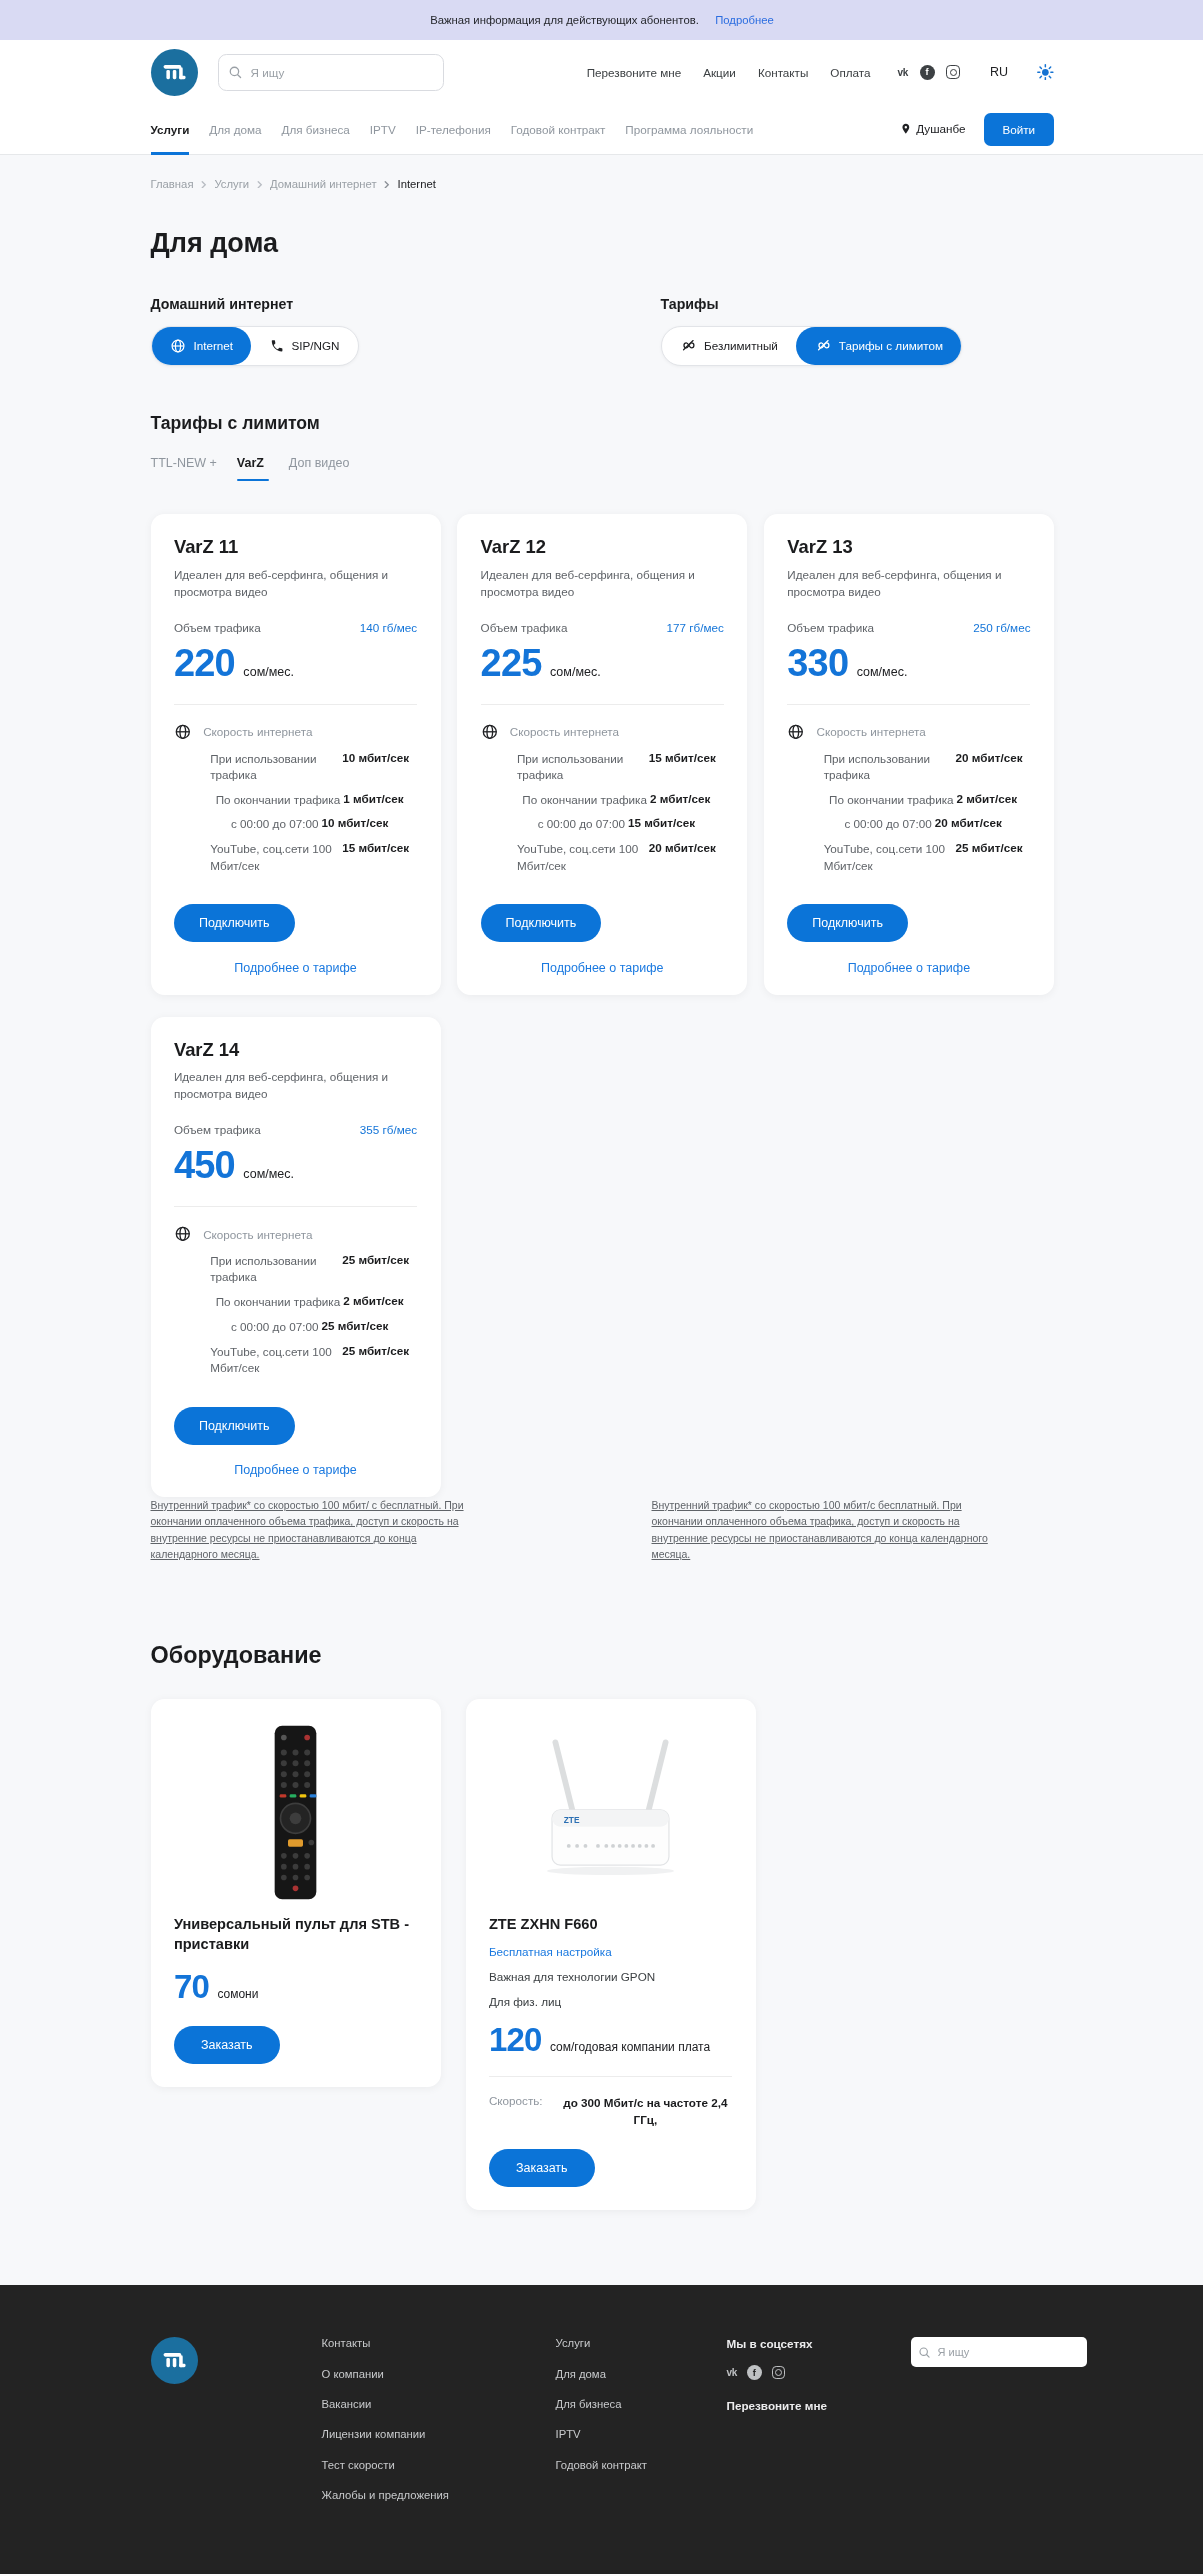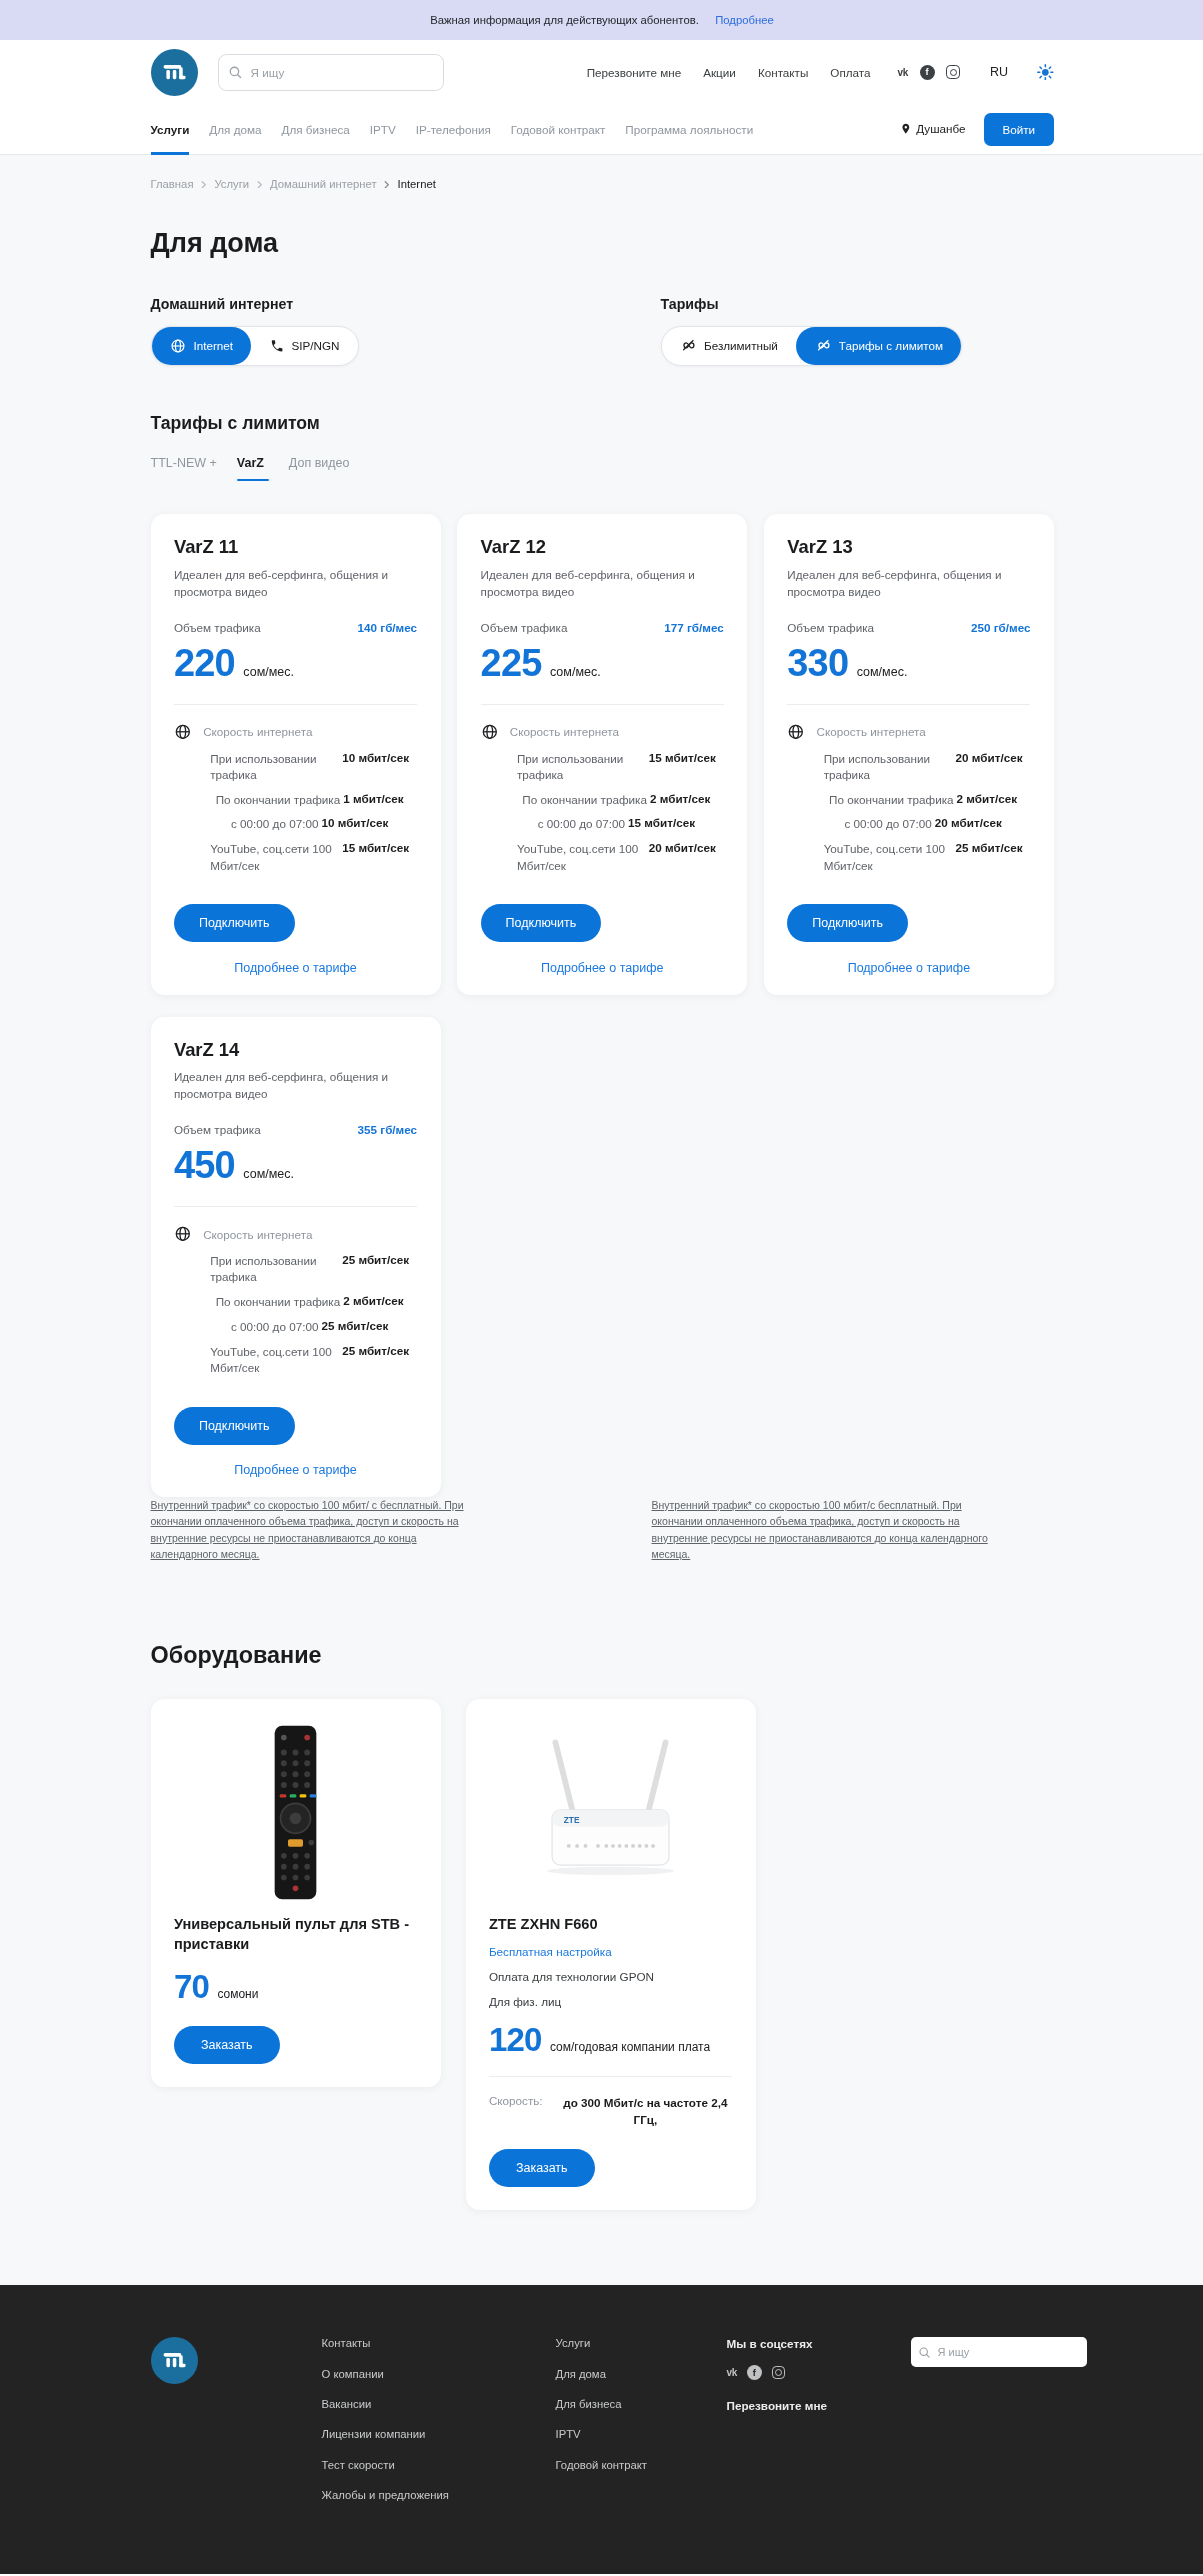--- a/index.html
+++ b/index.html
@@ -75,21 +75,21 @@
   .tabs{display:flex;gap:20px;margin-top:22px;}
   .tab{font-size:12.5px;color:#8f969e;cursor:pointer;white-space:nowrap;}
   .tab.active{color:#1b1c1e;font-weight:700;}
   .tab.active::after{content:"";display:block;height:2.5px;width:32px;background:var(--blue);border-radius:1.7px;margin:9.2px auto 0;}
   .cards{display:grid;grid-template-columns:repeat(3,290px);column-gap:16.7px;row-gap:22px;margin-top:33px;}
   .card{background:#fff;border-radius:13.4px;box-shadow:0 1.7px 8.4px rgba(0,0,0,.05);padding:22px 23.4px 20px;}
   .card-name{font-size:18.4px;font-weight:700;color:#1b1c1e;}
   .card-desc{font-size:11.7px;color:#5f6368;line-height:1.45;margin-top:8.4px;}
   .traffic-row{display:flex;justify-content:space-between;align-items:baseline;margin-top:20px;}
   .traffic-label{font-size:11.7px;color:#5f6368;}
-  .traffic-value{font-size:11.7px;font-weight:700;color:#1374d8;}
+  .traffic-value{font-size:11.7px;font-weight:400;color:#1374d8;}
   .price-row{display:flex;align-items:baseline;gap:8.4px;margin-top:8.4px;}
   .price{font-size:38px;font-weight:700;color:#1374d8;letter-spacing:-0.8px;}
   .price-unit{font-size:12.5px;color:#202124;}
   .card hr{border:none;border-top:0.8px solid #ececec;margin:18.4px 0;}
   .speed-head{display:flex;align-items:center;gap:11.7px;color:#8f969e;font-size:11.7px;}
   .speed-rows{margin-top:10px;padding-left:28.4px;}
   .speed-row{display:flex;justify-content:center;gap:3px;margin:8.4px 0;}
   .speed-label{font-size:11.7px;color:#5f6368;line-height:1.4;max-width:60%;}
   .speed-value{font-size:11.7px;font-weight:700;color:#1b1c1e;white-space:nowrap;}
   .connect-btn{margin-top:22px;background:var(--blue);color:#fff;border:none;border-radius:835px;height:38px;padding:0 25px;font-size:12.5px;font-family:inherit;cursor:pointer;display:inline-block;}
@@ -554,21 +554,21 @@
                 <circle cx="139" cy="146" r="2.3"></circle>
               <circle cx="147" cy="146" r="2.3"></circle>
                 <circle cx="155" cy="146" r="2.3"></circle>
                 <circle cx="163" cy="146" r="2.3"></circle>
             </g>
             <ellipse cx="112" cy="176" rx="76" ry="5" fill="#f0f1f2"></ellipse>
           </svg>
         </div>
         <div class="equip-name">ZTE ZXHN F660</div>
         <a class="equip-link">Бесплатная настройка</a>
-        <div class="equip-note">Оплата для технологии GPON</div>
+        <div class="equip-note">Важная для технологии GPON</div>
         <div class="equip-note">Для физ. лиц</div>
         <div class="equip-price-row">
           <span class="equip-price">120</span>
           <span class="equip-price-unit">сом/годовая компании плата</span>
         </div>
         <hr>
         <div class="speed-note">
           <span class="lbl">Скорость:</span>
           <b>до 300 Мбит/с на частоте 2,4 ГГц,</b>
         </div>

